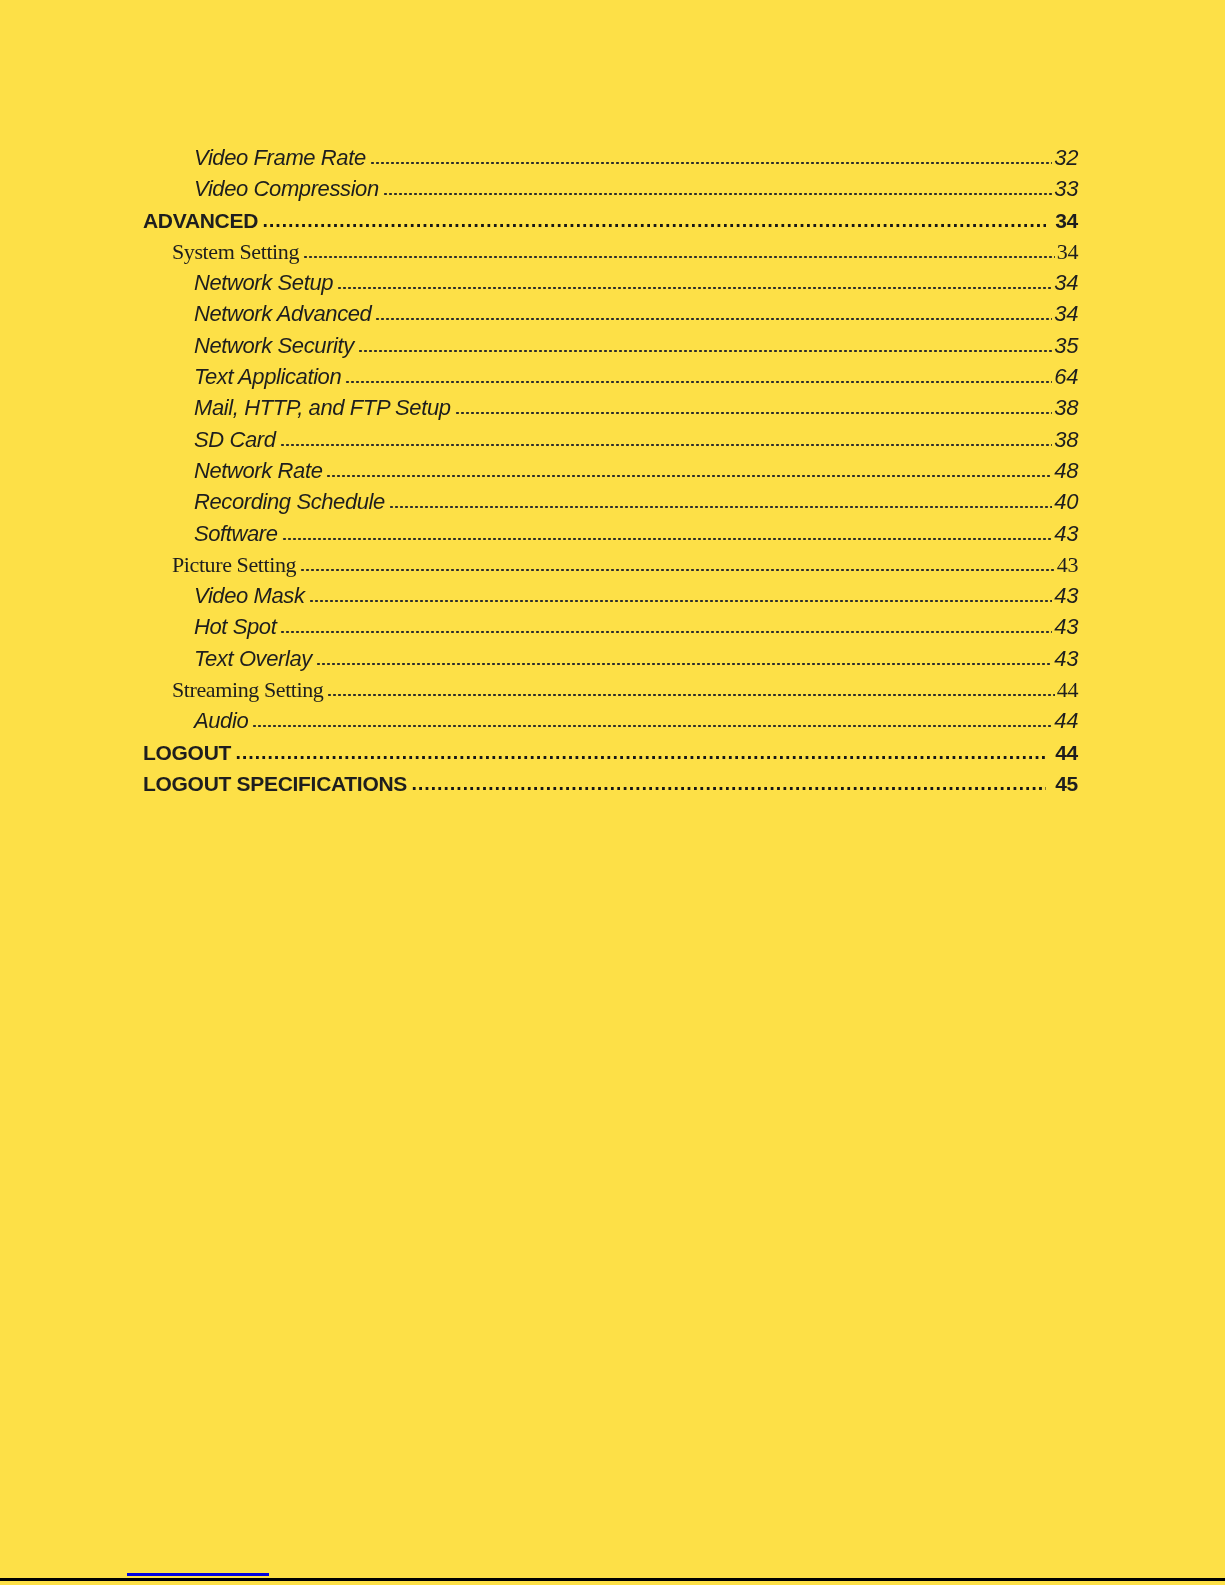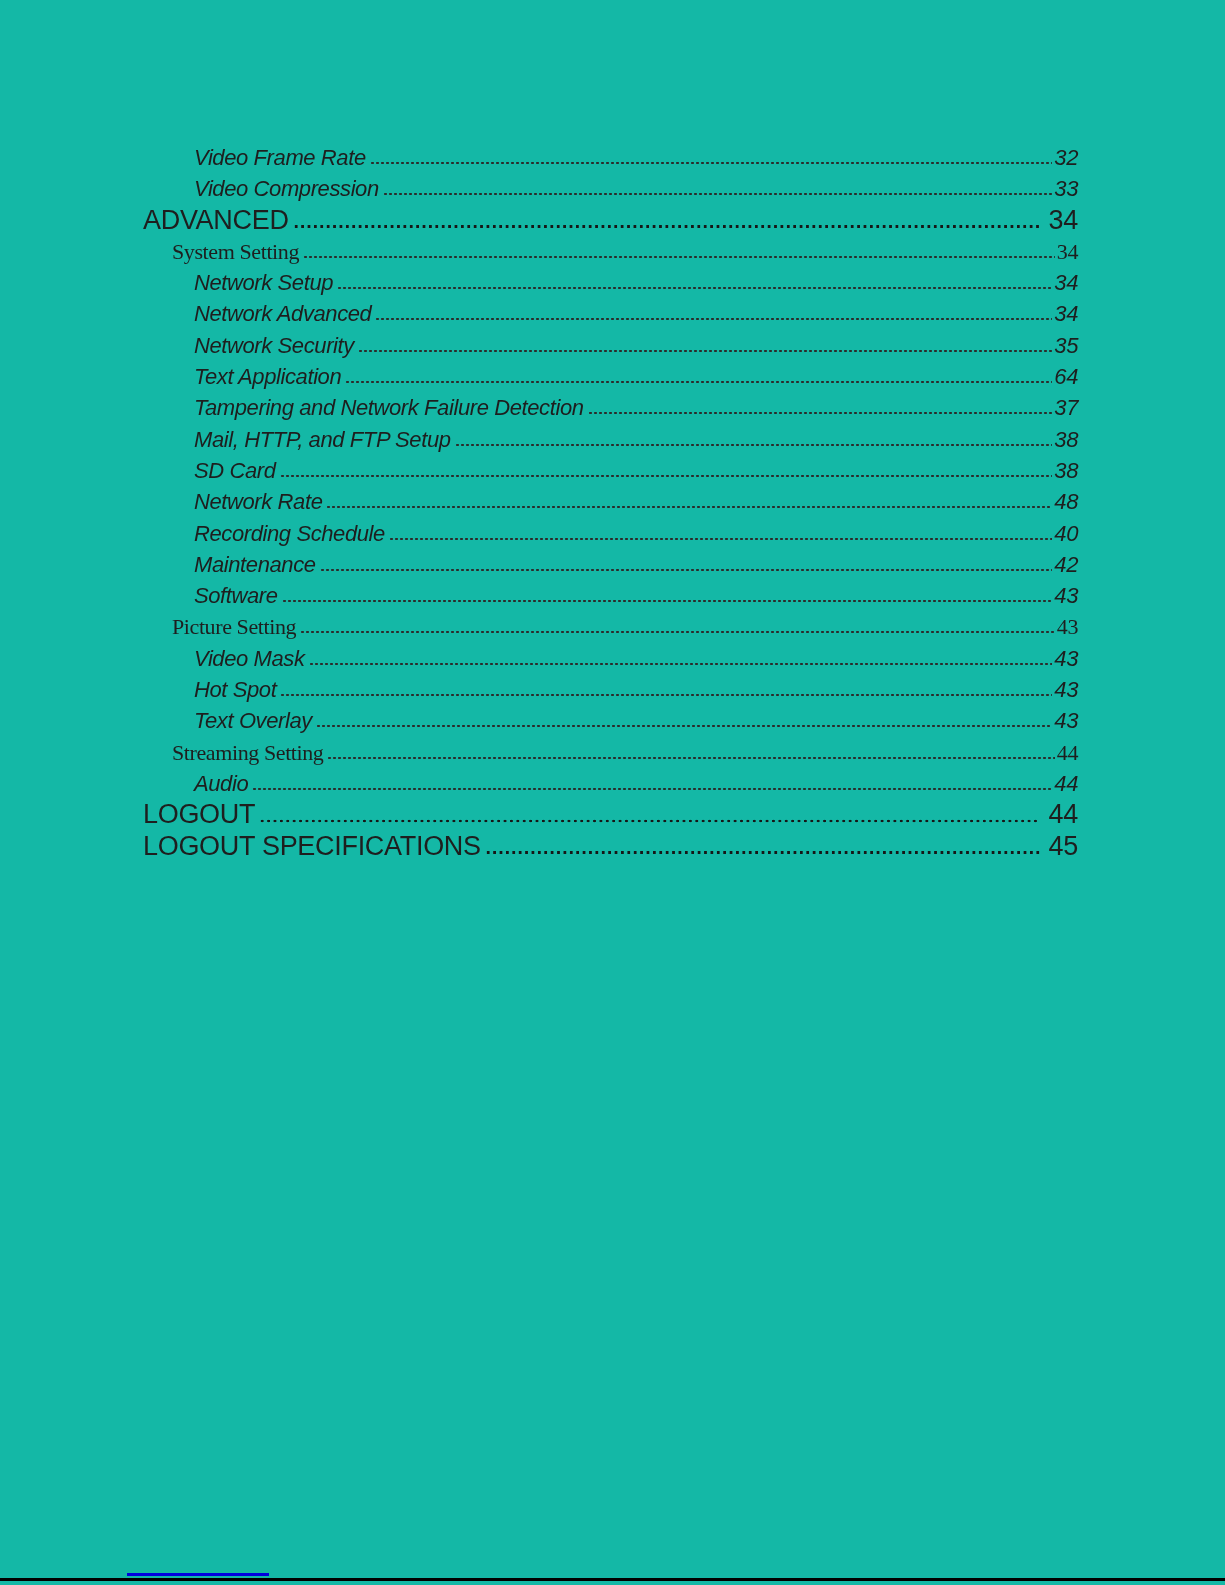--- a/index.html
+++ b/index.html
@@ -21,22 +21,22 @@
   .row {
     display: flex;
     align-items: baseline;
     height: 31.3px;
     line-height: 31.3px;
     font-size: 22px;
     letter-spacing: -0.4px;
     white-space: nowrap;
   }
   .row.l0 {            
-    font-weight: normal;
-    font-size: 27px;
+    font-weight: bold;
+    font-size: 21px;
     letter-spacing: -0.3px;
   }
   .row.l1 { padding-left: 29px; font-family: Liberation Serif, serif; }   
   .row.l2 {                          
     padding-left: 51px;
     font-style: italic;
   }
   .label { flex: 0 0 auto; }
   .leader {
     flex: 1 1 auto;
@@ -66,21 +66,21 @@
     position: absolute;
     left: 0;
     top: 1578px;
     width: 100%;
     height: 3px;
   }
 </style>
 </head>
 <body>
 
-<div class="page" style="color: rgb(30, 30, 30); background: #14b8a6;">
+<div class="page" style="color: rgb(30, 30, 30); background: #fde047;">
   <div class="toc" id="toc">
       <div class="row l2">
         <span class="label">Video Frame Rate</span>
         <span class="leader"></span>
         <span class="page-num">32</span>
       </div>
       <div class="row l2">
         <span class="label">Video Compression</span>
         <span class="leader"></span>
         <span class="page-num">33</span>
@@ -109,48 +109,38 @@
         <span class="label">Network Security</span>
         <span class="leader"></span>
         <span class="page-num">35</span>
       </div>
       <div class="row l2">
         <span class="label">Text Application</span>
         <span class="leader"></span>
         <span class="page-num">64</span>
       </div>
       <div class="row l2">
-        <span class="label">Tampering and Network Failure Detection</span>
-        <span class="leader"></span>
-        <span class="page-num">37</span>
-      </div>
-      <div class="row l2">
         <span class="label">Mail, HTTP, and FTP Setup</span>
         <span class="leader"></span>
         <span class="page-num">38</span>
       </div>
       <div class="row l2">
         <span class="label">SD Card</span>
         <span class="leader"></span>
         <span class="page-num">38</span>
       </div>
       <div class="row l2">
         <span class="label">Network Rate</span>
         <span class="leader"></span>
         <span class="page-num">48</span>
       </div>
       <div class="row l2">
         <span class="label">Recording Schedule</span>
         <span class="leader"></span>
         <span class="page-num">40</span>
-      </div>
-      <div class="row l2">
-        <span class="label">Maintenance</span>
-        <span class="leader"></span>
-        <span class="page-num">42</span>
       </div>
       <div class="row l2">
         <span class="label">Software</span>
         <span class="leader"></span>
         <span class="page-num">43</span>
       </div>
       <div class="row l1">
         <span class="label">Picture Setting</span>
         <span class="leader"></span>
         <span class="page-num">43</span>

